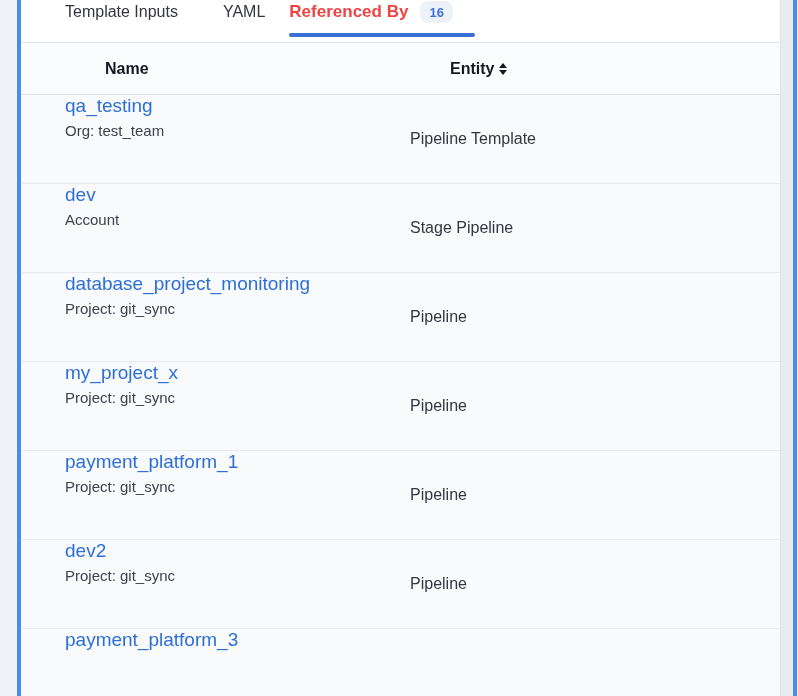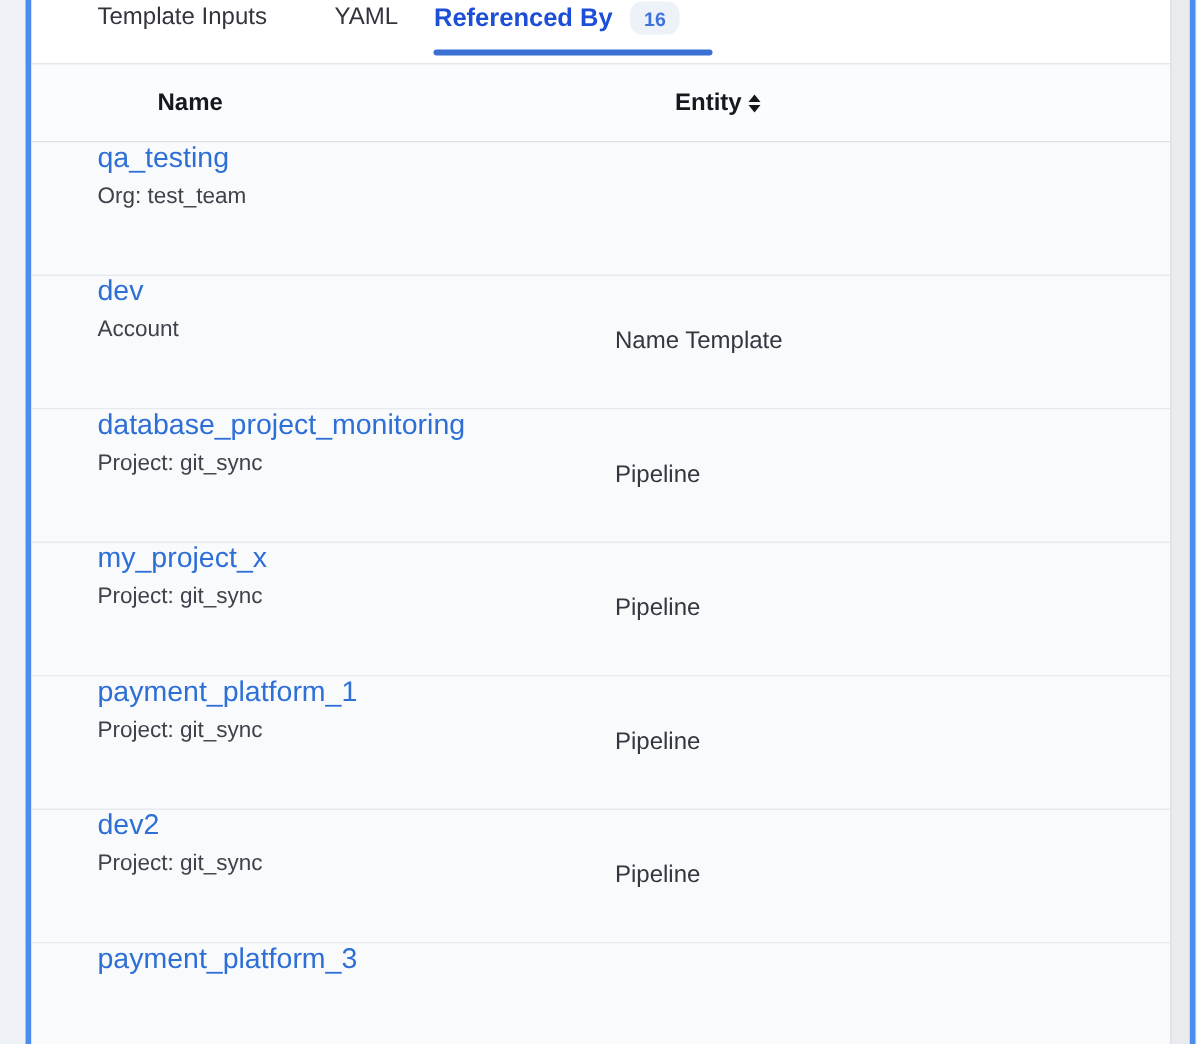--- a/index.html
+++ b/index.html
@@ -16,21 +16,21 @@
   
   .scrollbar-track { flex:0 0 13px; background:#e9ebee; border-left:1px solid #dfe1e5; }
 
   
   .tabbar { position:relative; height:42px; background:#ffffff; flex:0 0 42px;
     display:flex; align-items:flex-start; padding-left:44px; }
   .tab { position:relative; height:42px; cursor:pointer; display:flex; align-items:flex-start; }
   .tab + .tab { margin-left:45px; }
   .tab.tab-active { margin-left:24px; padding-right:22px; }
   .tab-label { font-size:16px; line-height:24px; color:#33343e; white-space:nowrap; }
-  .tab.tab-active .tab-label { font-size:17px; font-weight:700; color:#1d4ed8; }
+  .tab.tab-active .tab-label { font-size:17px; font-weight:700; color:#ef4444; }
   .tab.tab-active::after { content:""; position:absolute; left:0; right:0; top:33px; height:4px;
     background:#3c6fd3; border-radius:2px; }
   .badge { margin-left:12px; margin-top:1px; background:#edf2f9; color:#3d72d8;
     font-size:13px; font-weight:700; line-height:13px; padding:5px 9px 4px; border-radius:8px; }
 
   
   .table-area { flex:1 1 auto; background:#f8fafc; border-top:1px solid #e4e6eb; overflow:hidden; }
   .grid-row { display:grid; grid-template-columns:389px 1fr; }
   .thead { height:52px; background:#fbfcfe; border-bottom:1px solid #dee0e7; align-items:center;padding-left:40px; }
   .th { font-size:16px; font-weight:700; color:#17171f; }
@@ -80,28 +80,29 @@
               <span class="tri-down"></span>
             </span>
           </div>
         </div>
 
         <div class="grid-row row">
           <div class="cell-name">
             <a class="row-link">qa_testing</a>
             <div class="row-scope">Org: test_team</div>
           </div>
+          <div class="cell-entity">Pipeline Template</div>
         </div>
 
         <div class="grid-row row">
           <div class="cell-name">
             <a class="row-link">dev</a>
             <div class="row-scope">Account</div>
           </div>
-          <div class="cell-entity">Name Template</div>
+          <div class="cell-entity">Stage Pipeline</div>
         </div>
 
         <div class="grid-row row">
           <div class="cell-name">
             <a class="row-link">database_project_monitoring</a>
             <div class="row-scope">Project: git_sync</div>
           </div>
           <div class="cell-entity">Pipeline</div>
         </div>
 

